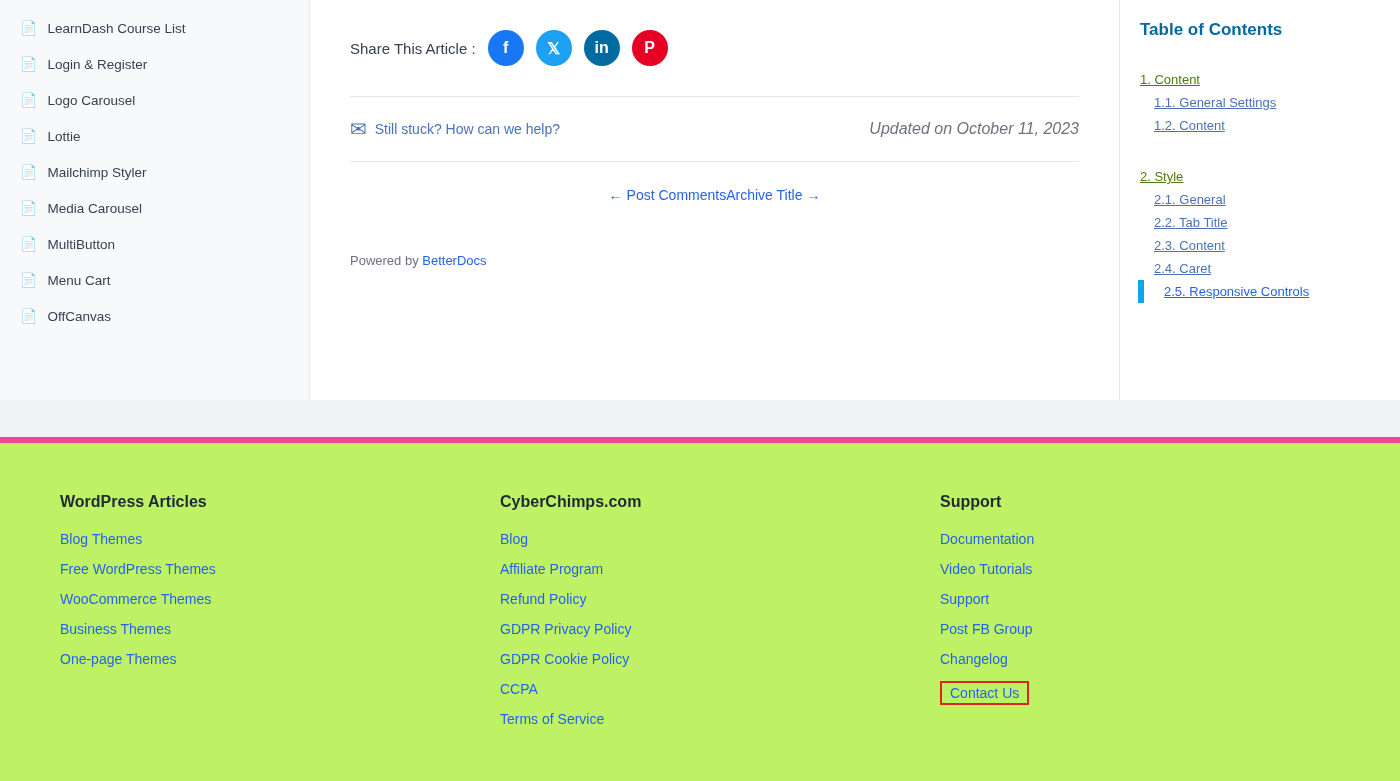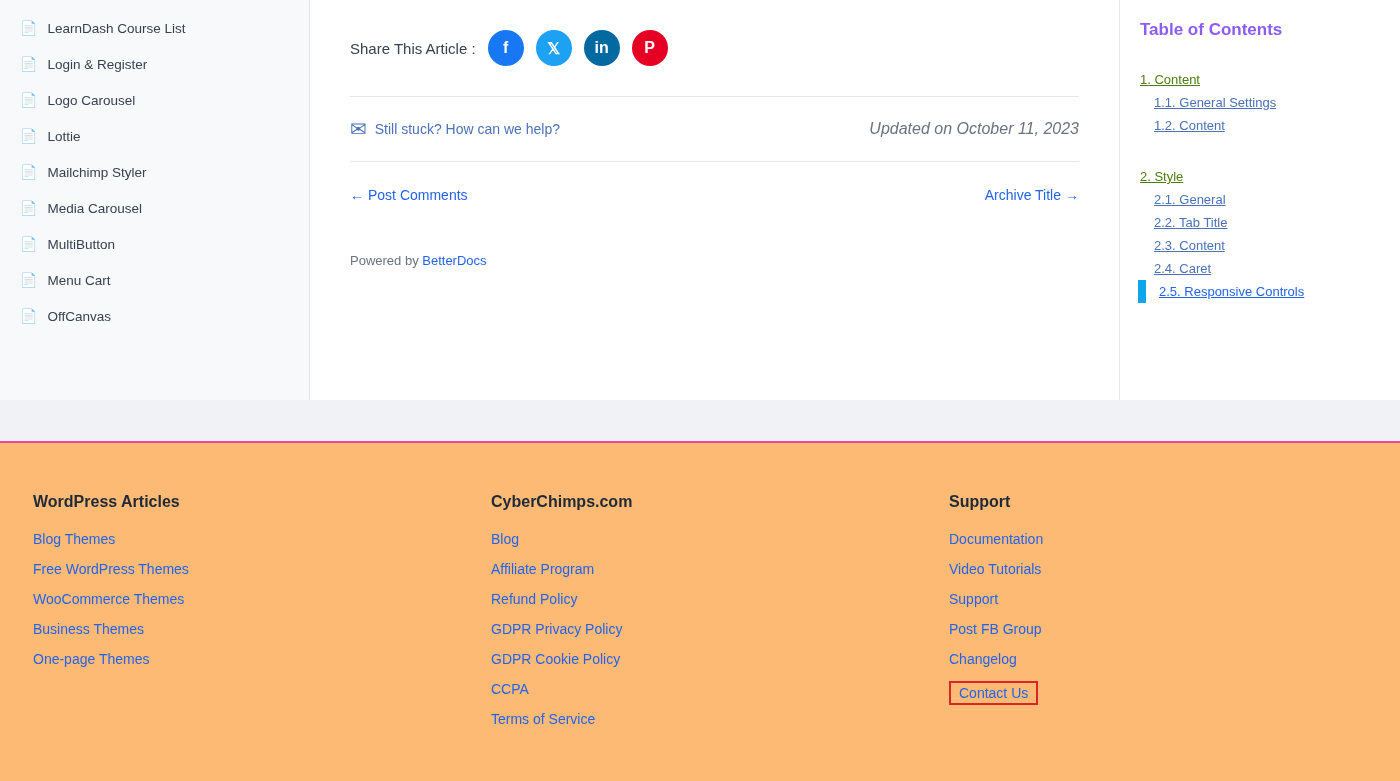--- a/index.html
+++ b/index.html
@@ -24,38 +24,38 @@
     .social-fb { background: #1877f2; }
     .social-tw { background: #1da1f2; }
     .social-li { background: #0369a1; }
     .social-pi { background: #e60023; }
 
     .help-row { display: flex; align-items: center; justify-content: space-between; padding: 20px 0; border-top: 1px solid #e5e7eb; border-bottom: 1px solid #e5e7eb; margin-bottom: 25px; }
     .help-link { display: flex; align-items: center; gap: 8px; color: #4b72b8; font-size: 14px; cursor: pointer; }
     .help-icon { font-size: 20px; color: #4b72b8; }
     .updated-text { font-style: italic; color: #6b7280; font-size: 16px; }
 
-    .nav-row { display: flex; justify-content: space-between; margin-bottom: 30px; }
+    .nav-row { display: flex; justify-content: center; margin-bottom: 30px; }
     .nav-link { color: #2563eb; font-size: 14px; cursor: pointer; display: flex; align-items: center; gap: 4px; }
     .nav-link-left::before { content: '←'; }
     .nav-link-right::after { content: '→'; }
 
     .powered-by { text-align: left; color: #6b7280; font-size: 13px; padding-top: 20px; }
     .powered-by a { color: #2563eb; text-decoration: none; }
 
     
     .toc-panel { width: 280px; padding: 20px; background: #fff; flex-shrink: 0; }
-    .toc-title { font-size: 17px; font-weight: 600; color: #8b5cf6; margin-bottom: 16px; }
+    .toc-title { font-size: 17px; font-weight: 600; color: #0369a1; margin-bottom: 16px; }
     .toc-item { padding: 4px 0; font-size: 13px; color: #4b72b8; cursor: pointer; display: block; }
     .toc-item.level-1 { font-weight: 500; color: #4d7c0f; margin-top: 28px; }
     .toc-item.level-2 { padding-left: 14px; color: #4b72b8; }
-    .toc-item.active { color: #2563eb; border-left: 8px solid #0ea5e9; padding-left: 13px; margin-left: -2px; }
+    .toc-item.active { color: #2563eb; border-left: 6px solid #0ea5e9; padding-left: 20px; margin-left: -2px; }
 
     
-    .footer { background: #fdba74; border-top: 2px solid #ec4899; padding: 50px 33px 40px; margin-top: auto; }
+    .footer { background: #bef264; border-top: 6px solid #ec4899; padding: 50px 60px 40px; margin-top: auto; }
     .footer-grid { display: grid; grid-template-columns: 1fr 1fr 1fr; gap: 40px; }
     .footer-col-title { font-size: 16px; font-weight: 700; color: #1f2937; margin-bottom: 20px; }
     .footer-link { display: block; color: #2563eb; font-size: 14px; margin-bottom: 14px; cursor: pointer; text-decoration: none; }
     .contact-us-link { display: inline-block; color: #2563eb; font-size: 14px; cursor: pointer; text-decoration: none; border: 2px solid #dc2626; padding: 2px 8px; }
   </style>
 </head>
 <body>
 
 <div class="page-wrapper">
 

